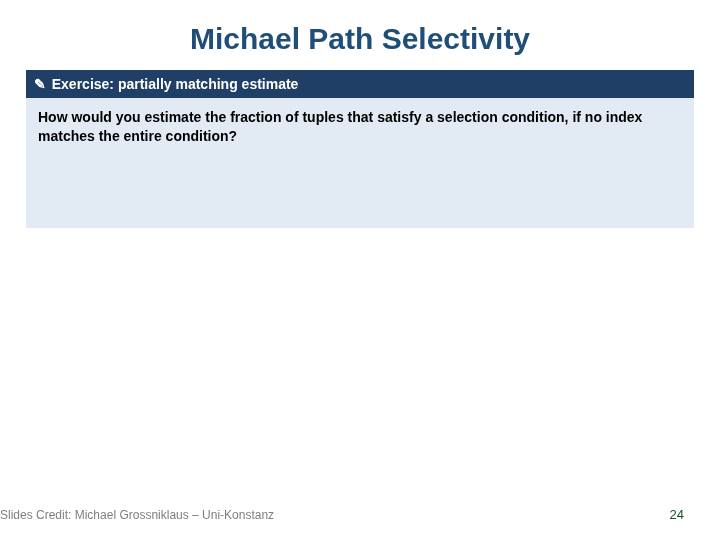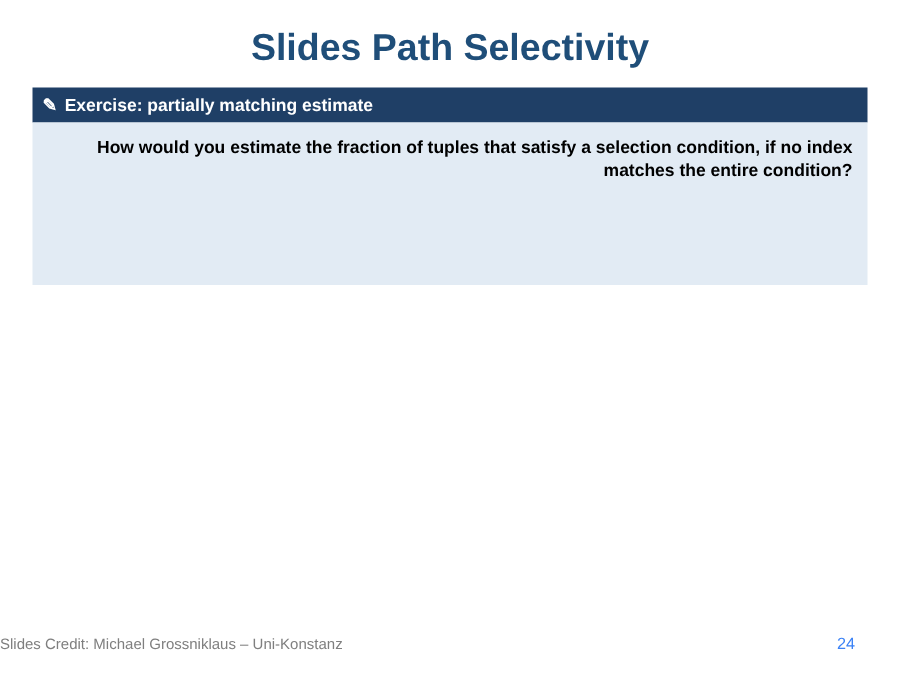--- a/index.html
+++ b/index.html
@@ -43,44 +43,43 @@
     top: 98px;
     left: 26px;
     right: 26px;
     height: 130px;
     background: #e2ebf4;
     padding: 10px 12px;
     font-size: 14px;
     font-weight: bold;
     color: #000000;
     line-height: 1.35;
-    text-align: right;
   }
   .credit {
     position: absolute;
     bottom: 18px;
     left: 0;
     width: 100%;
     font-size: 12px;
     color: #7f7f7f;
   }
   .page-num {
     position: absolute;
     bottom: 18px;
     right: 36px;
     font-size: 13px;
-    color: #3b82f6;
+    color: #14532d;
   }
 </style>
 </head>
 <body>
 
 <div class="slide">
 
-  <div class="title">Slides Path Selectivity</div>
+  <div class="title">Michael Path Selectivity</div>
 
   <div class="exercise-bar">
     <span class="icon">✎</span>
     <span>Exercise: partially matching estimate</span>
   </div>
 
   <div class="exercise-body">
     <span>How would you estimate the fraction of tuples that satisfy a selection condition, if no index matches the entire condition?</span>
   </div>
 

